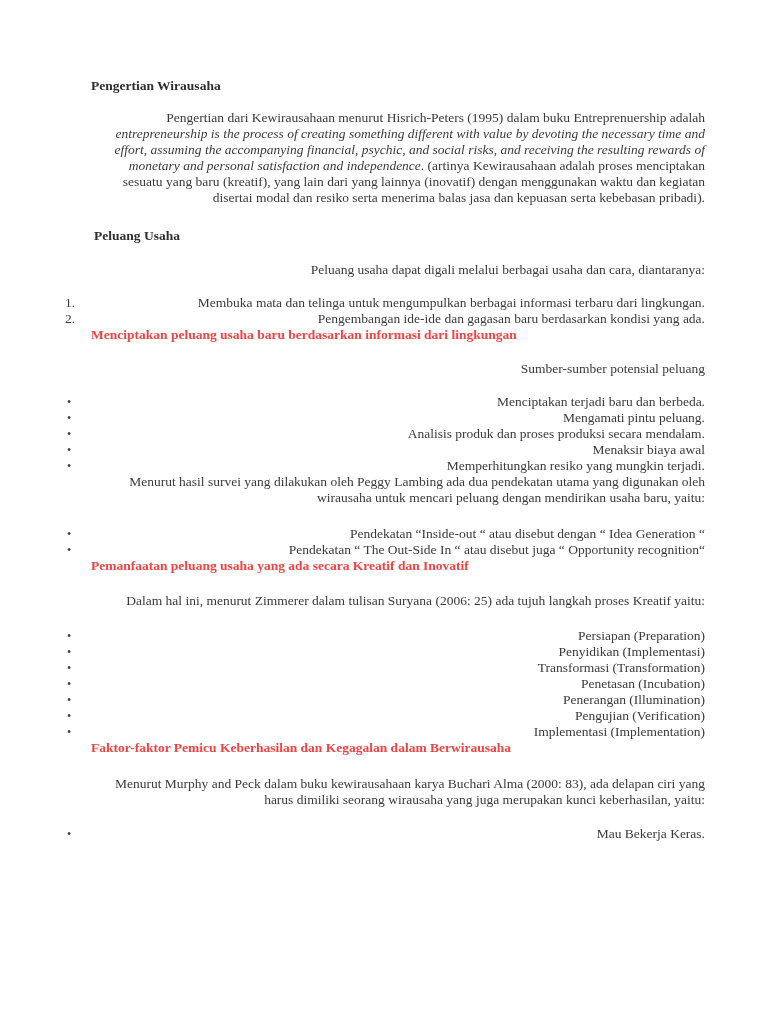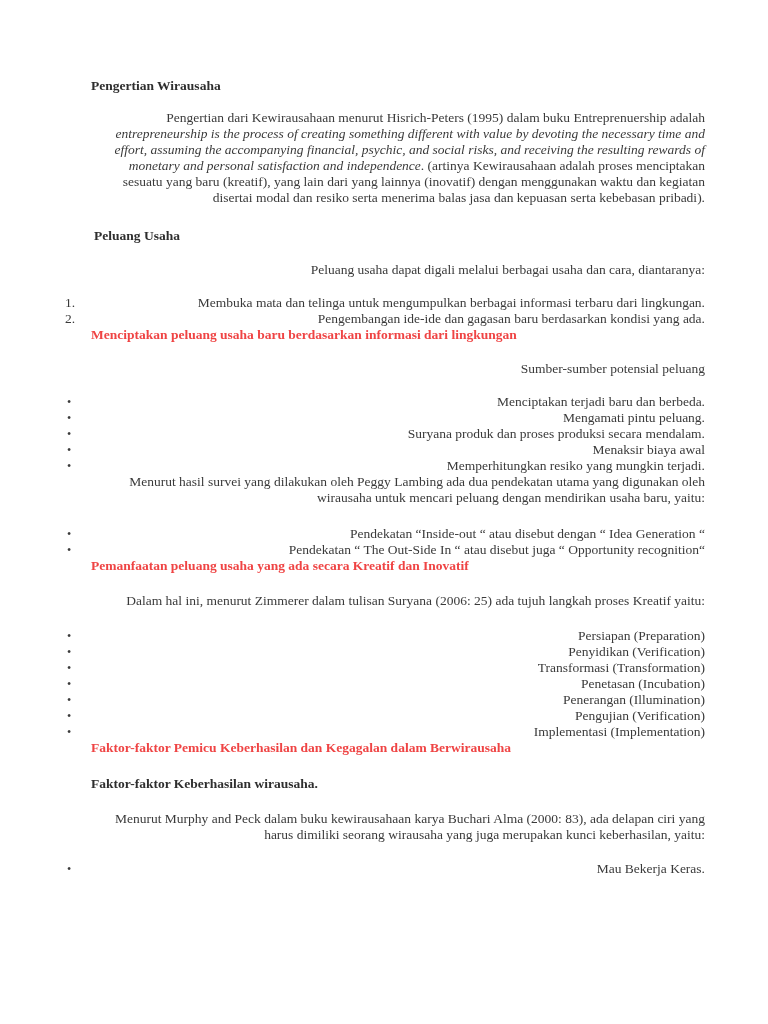--- a/index.html
+++ b/index.html
@@ -92,21 +92,21 @@
   <div class="li">
     <span class="marker bullet">•</span>
     <span class="li-text">Menciptakan terjadi baru dan berbeda.</span>
   </div>
   <div class="li">
     <span class="marker bullet">•</span>
     <span class="li-text">Mengamati pintu peluang.</span>
   </div>
   <div class="li">
     <span class="marker bullet">•</span>
-    <span class="li-text">Suryana produk dan proses produksi secara mendalam.</span>
+    <span class="li-text">Analisis produk dan proses produksi secara mendalam.</span>
   </div>
   <div class="li">
     <span class="marker bullet">•</span>
     <span class="li-text">Menaksir biaya awal</span>
   </div>
   <div class="li">
     <span class="marker bullet">•</span>
     <span class="li-text">Memperhitungkan resiko yang mungkin terjadi.</span>
   </div>
 
@@ -124,21 +124,21 @@
   <p class="bold-line mb19">Pemanfaatan peluang usaha yang ada secara Kreatif dan Inovatif</p>
 
   <p class="para mb19">Dalam hal ini, menurut Zimmerer dalam tulisan Suryana (2006: 25) ada tujuh langkah proses Kreatif yaitu:</p>
 
   <div class="li">
     <span class="marker bullet">•</span>
     <span class="li-text">Persiapan (Preparation)</span>
   </div>
   <div class="li">
     <span class="marker bullet">•</span>
-    <span class="li-text">Penyidikan (Verification)</span>
+    <span class="li-text">Penyidikan (Implementasi)</span>
   </div>
   <div class="li">
     <span class="marker bullet">•</span>
     <span class="li-text">Transformasi (Transformation)</span>
   </div>
   <div class="li">
     <span class="marker bullet">•</span>
     <span class="li-text">Penetasan (Incubation)</span>
   </div>
   <div class="li">
@@ -149,21 +149,20 @@
     <span class="marker bullet">•</span>
     <span class="li-text">Pengujian (Verification)</span>
   </div>
   <div class="li">
     <span class="marker bullet">•</span>
     <span class="li-text">Implementasi (Implementation)</span>
   </div>
 
   <p class="bold-line mb20">Faktor-faktor Pemicu Keberhasilan dan Kegagalan dalam Berwirausaha</p>
 
-  <p class="heading mb19">Faktor-faktor Keberhasilan wirausaha.</p>
 
   <p class="para mb18">Menurut Murphy and Peck dalam buku kewirausahaan karya Buchari Alma (2000: 83), ada delapan ciri yang harus dimiliki seorang wirausaha yang juga merupakan kunci keberhasilan, yaitu:</p>
 
   <div class="li">
     <span class="marker bullet">•</span>
     <span class="li-text">Mau Bekerja Keras.</span>
   </div>
 
 </div>
 

